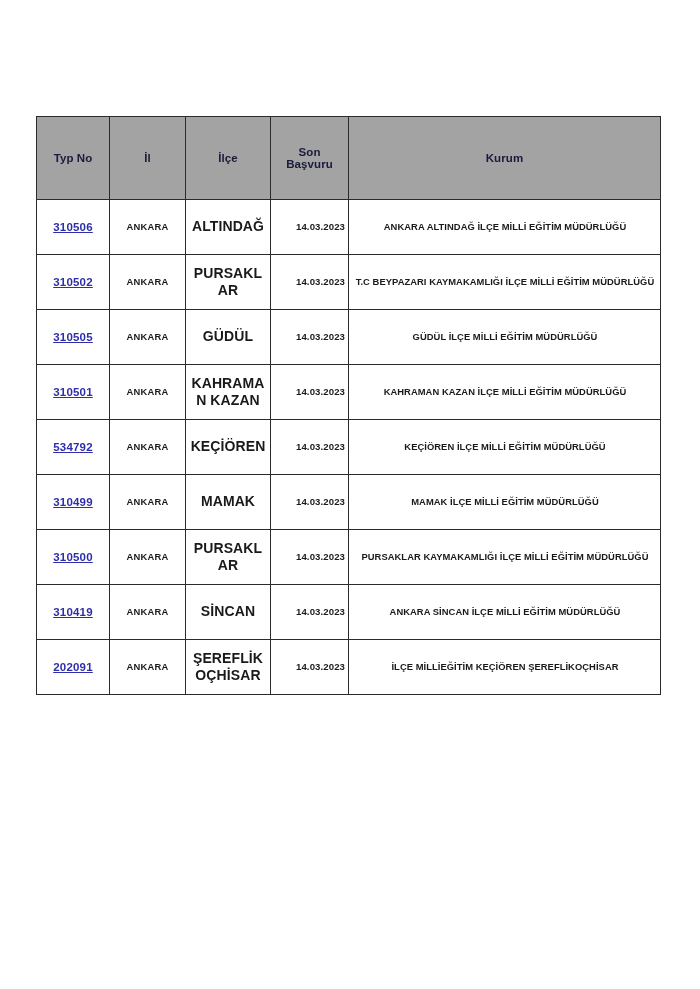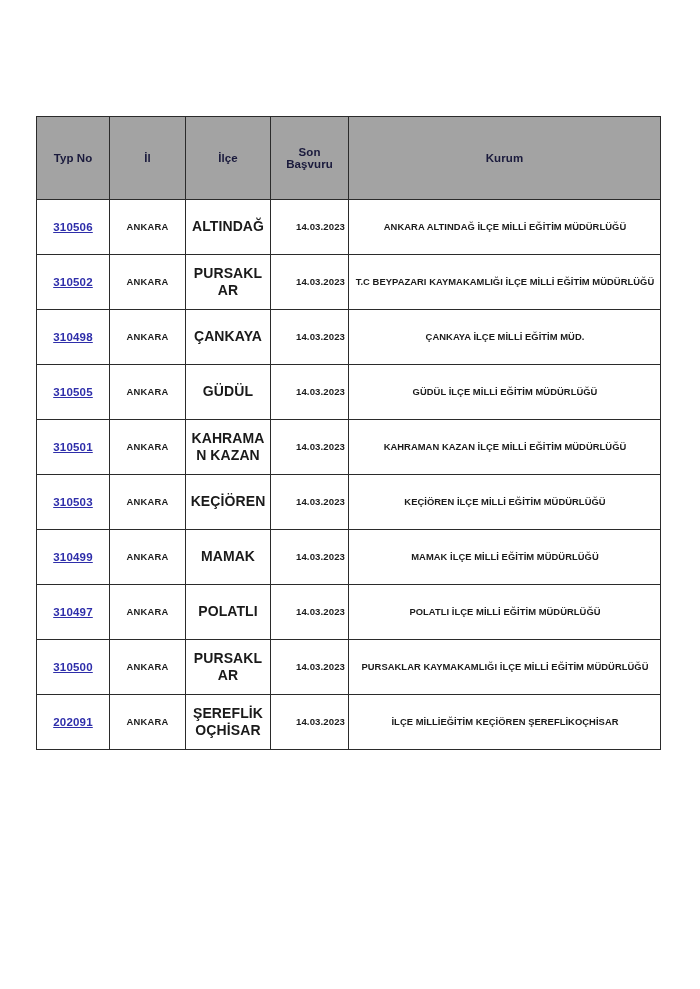--- a/index.html
+++ b/index.html
@@ -138,67 +138,60 @@
             <td class="cell-kurum">ANKARA ALTINDAĞ İLÇE MİLLİ EĞİTİM MÜDÜRLÜĞÜ</td>
           </tr>
           <tr class="data-row">
             <td class="cell-typ">310502</td>
             <td class="cell-il">ANKARA</td>
             <td class="cell-ilce">PURSAKLAR</td>
             <td class="cell-son">14.03.2023</td>
             <td class="cell-kurum">T.C BEYPAZARI KAYMAKAMLIĞI İLÇE MİLLİ EĞİTİM MÜDÜRLÜĞÜ</td>
           </tr>
           <tr class="data-row">
-            <td class="cell-typ">310498</td>
-            <td class="cell-il">ANKARA</td>
-            <td class="cell-ilce">ÇANKAYA</td>
-            <td class="cell-son">14.03.2023</td>
-            <td class="cell-kurum">ÇANKAYA İLÇE MİLLİ EĞİTİM MÜD.</td>
-          </tr>
-          <tr class="data-row">
             <td class="cell-typ">310505</td>
             <td class="cell-il">ANKARA</td>
             <td class="cell-ilce">GÜDÜL</td>
             <td class="cell-son">14.03.2023</td>
             <td class="cell-kurum">GÜDÜL İLÇE MİLLİ EĞİTİM MÜDÜRLÜĞÜ</td>
           </tr>
           <tr class="data-row">
             <td class="cell-typ">310501</td>
             <td class="cell-il">ANKARA</td>
             <td class="cell-ilce">KAHRAMAN KAZAN</td>
             <td class="cell-son">14.03.2023</td>
             <td class="cell-kurum">KAHRAMAN KAZAN İLÇE MİLLİ EĞİTİM MÜDÜRLÜĞÜ</td>
           </tr>
           <tr class="data-row">
-            <td class="cell-typ">310503</td>
+            <td class="cell-typ">534792</td>
             <td class="cell-il">ANKARA</td>
             <td class="cell-ilce">KEÇİÖREN</td>
             <td class="cell-son">14.03.2023</td>
             <td class="cell-kurum">KEÇİÖREN İLÇE MİLLİ EĞİTİM MÜDÜRLÜĞÜ</td>
           </tr>
           <tr class="data-row">
             <td class="cell-typ">310499</td>
             <td class="cell-il">ANKARA</td>
             <td class="cell-ilce">MAMAK</td>
             <td class="cell-son">14.03.2023</td>
             <td class="cell-kurum">MAMAK İLÇE MİLLİ EĞİTİM MÜDÜRLÜĞÜ</td>
           </tr>
           <tr class="data-row">
-            <td class="cell-typ">310497</td>
-            <td class="cell-il">ANKARA</td>
-            <td class="cell-ilce">POLATLI</td>
-            <td class="cell-son">14.03.2023</td>
-            <td class="cell-kurum">POLATLI İLÇE MİLLİ EĞİTİM MÜDÜRLÜĞÜ</td>
-          </tr>
-          <tr class="data-row">
             <td class="cell-typ">310500</td>
             <td class="cell-il">ANKARA</td>
             <td class="cell-ilce">PURSAKLAR</td>
             <td class="cell-son">14.03.2023</td>
             <td class="cell-kurum">PURSAKLAR KAYMAKAMLIĞI İLÇE MİLLİ EĞİTİM MÜDÜRLÜĞÜ</td>
+          </tr>
+          <tr class="data-row">
+            <td class="cell-typ">310419</td>
+            <td class="cell-il">ANKARA</td>
+            <td class="cell-ilce">SİNCAN</td>
+            <td class="cell-son">14.03.2023</td>
+            <td class="cell-kurum">ANKARA SİNCAN İLÇE MİLLİ EĞİTİM MÜDÜRLÜĞÜ</td>
           </tr>
           <tr class="data-row">
             <td class="cell-typ">202091</td>
             <td class="cell-il">ANKARA</td>
             <td class="cell-ilce">ŞEREFLİKOÇHİSAR</td>
             <td class="cell-son">14.03.2023</td>
             <td class="cell-kurum">İLÇE MİLLİEĞİTİM KEÇİÖREN ŞEREFLİKOÇHİSAR</td>
           </tr>
         </tbody>
     </table>

